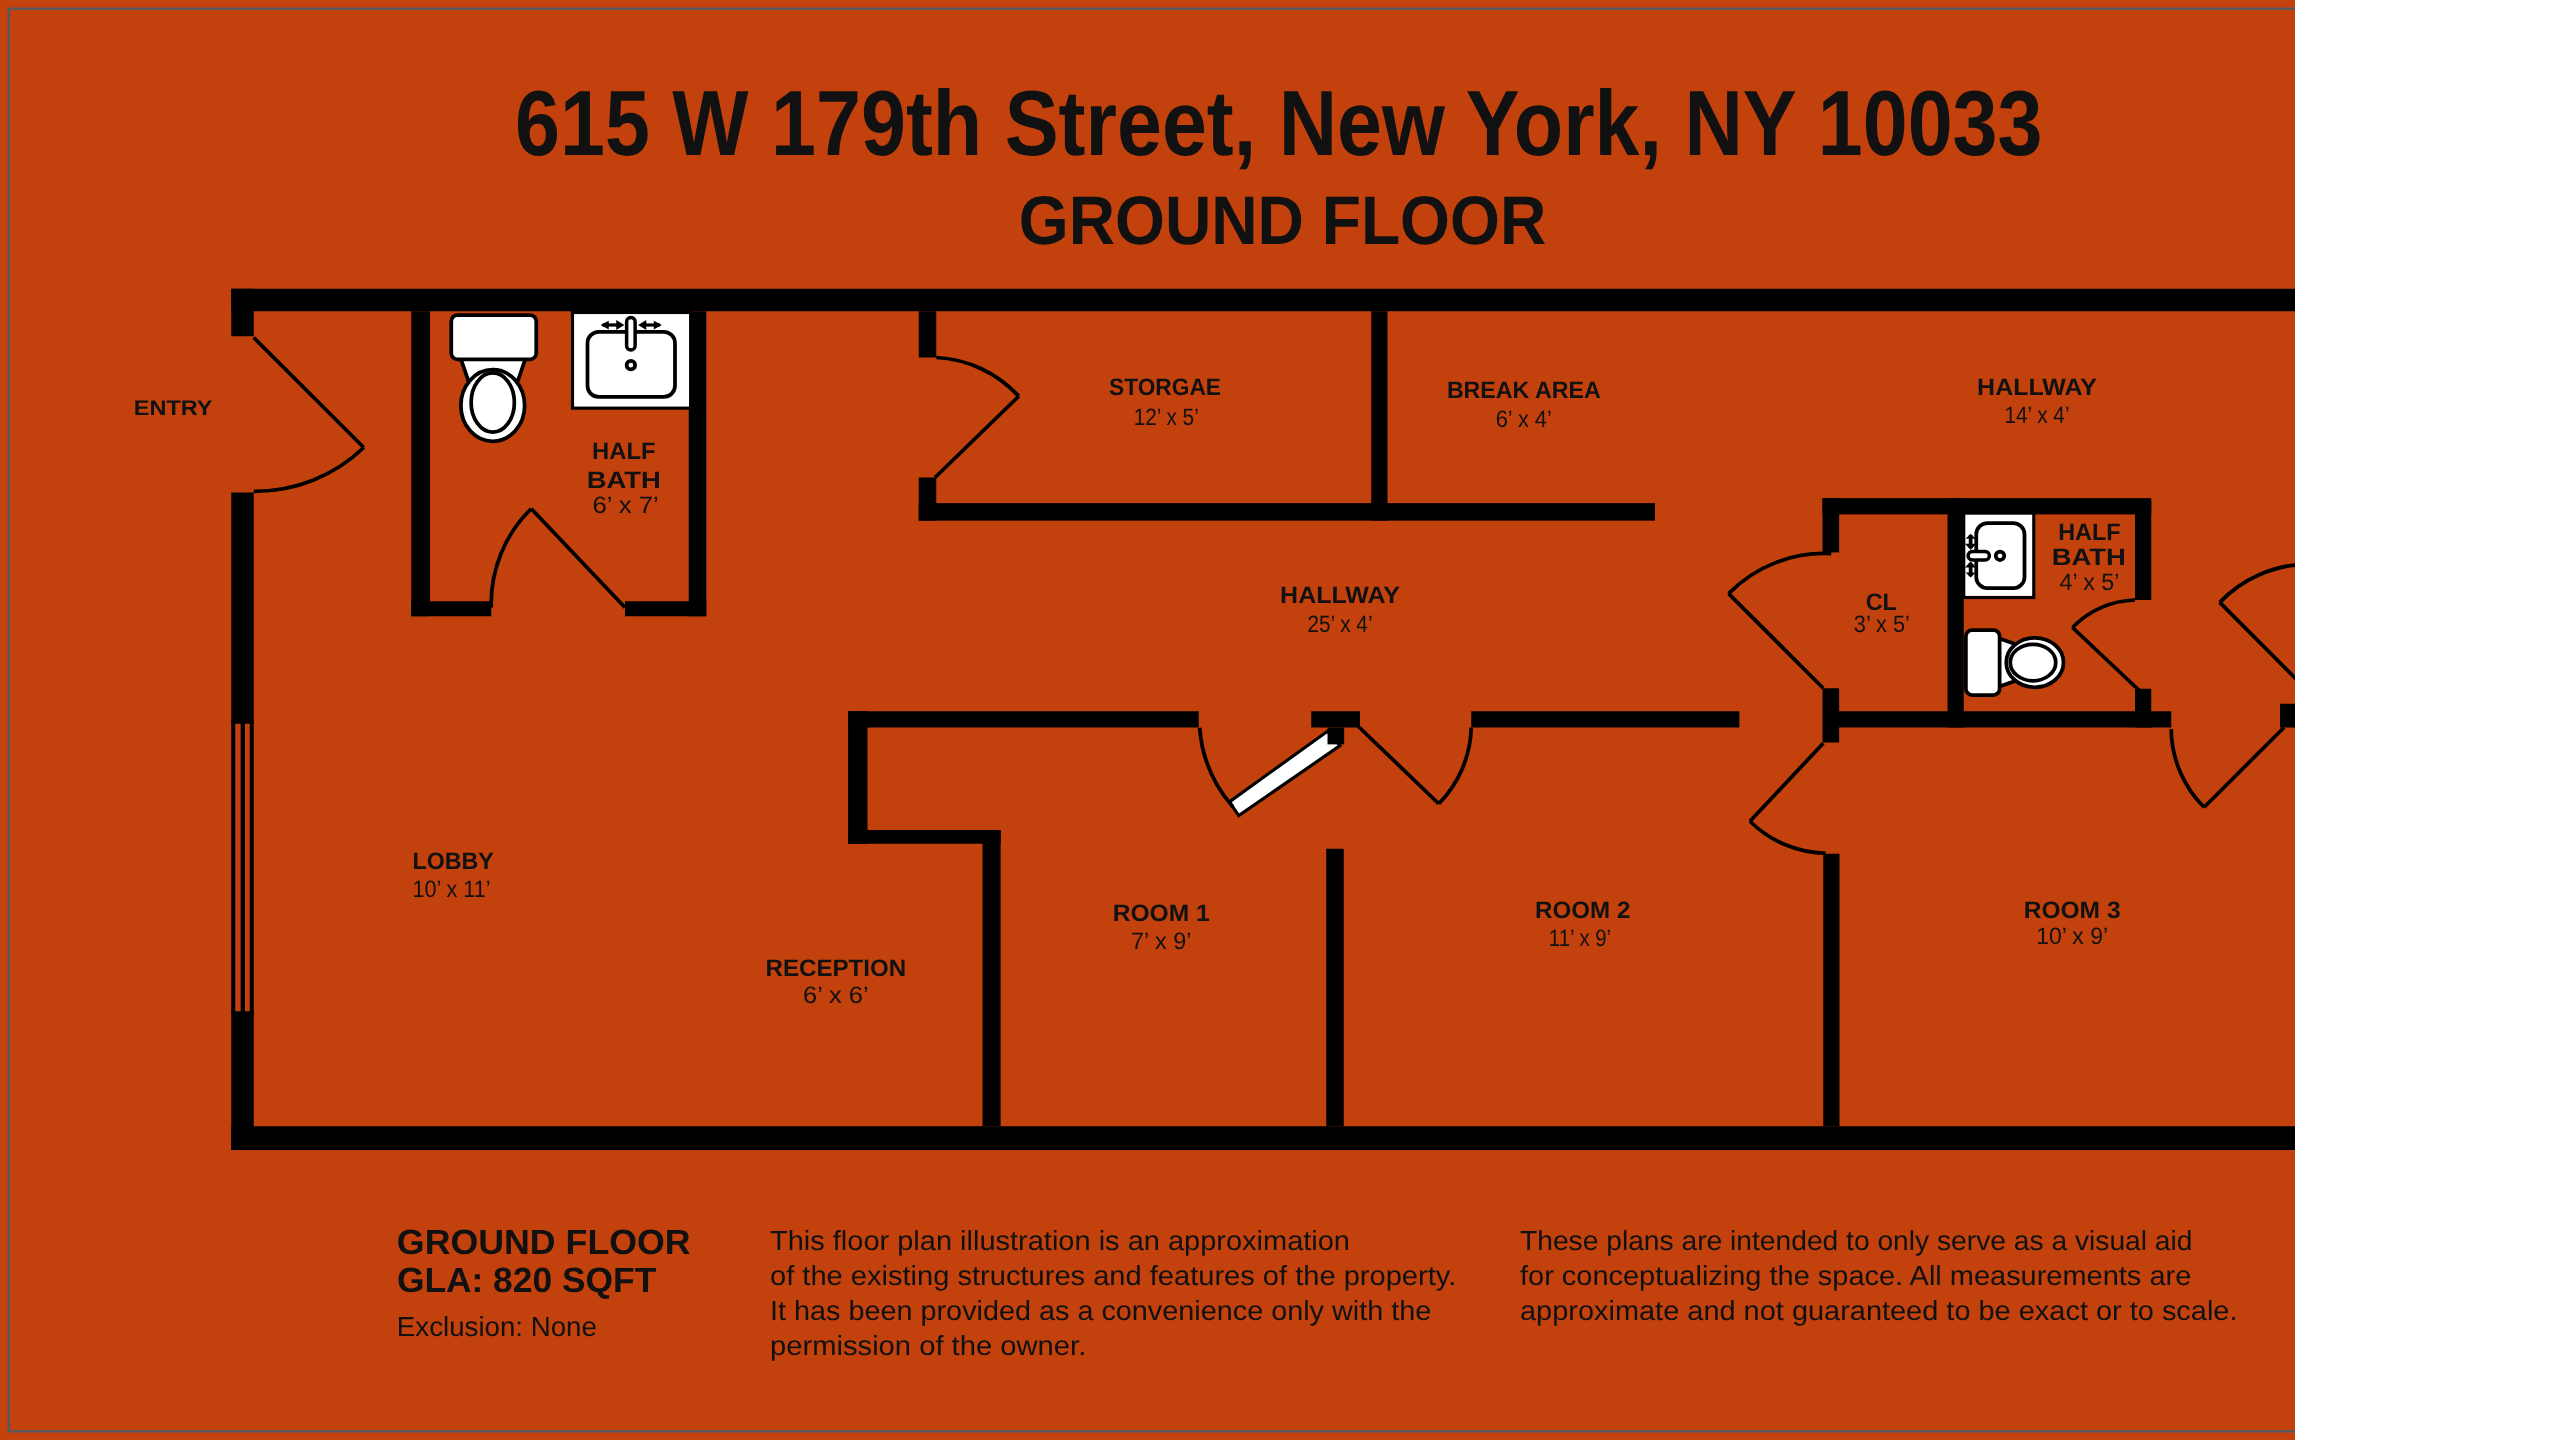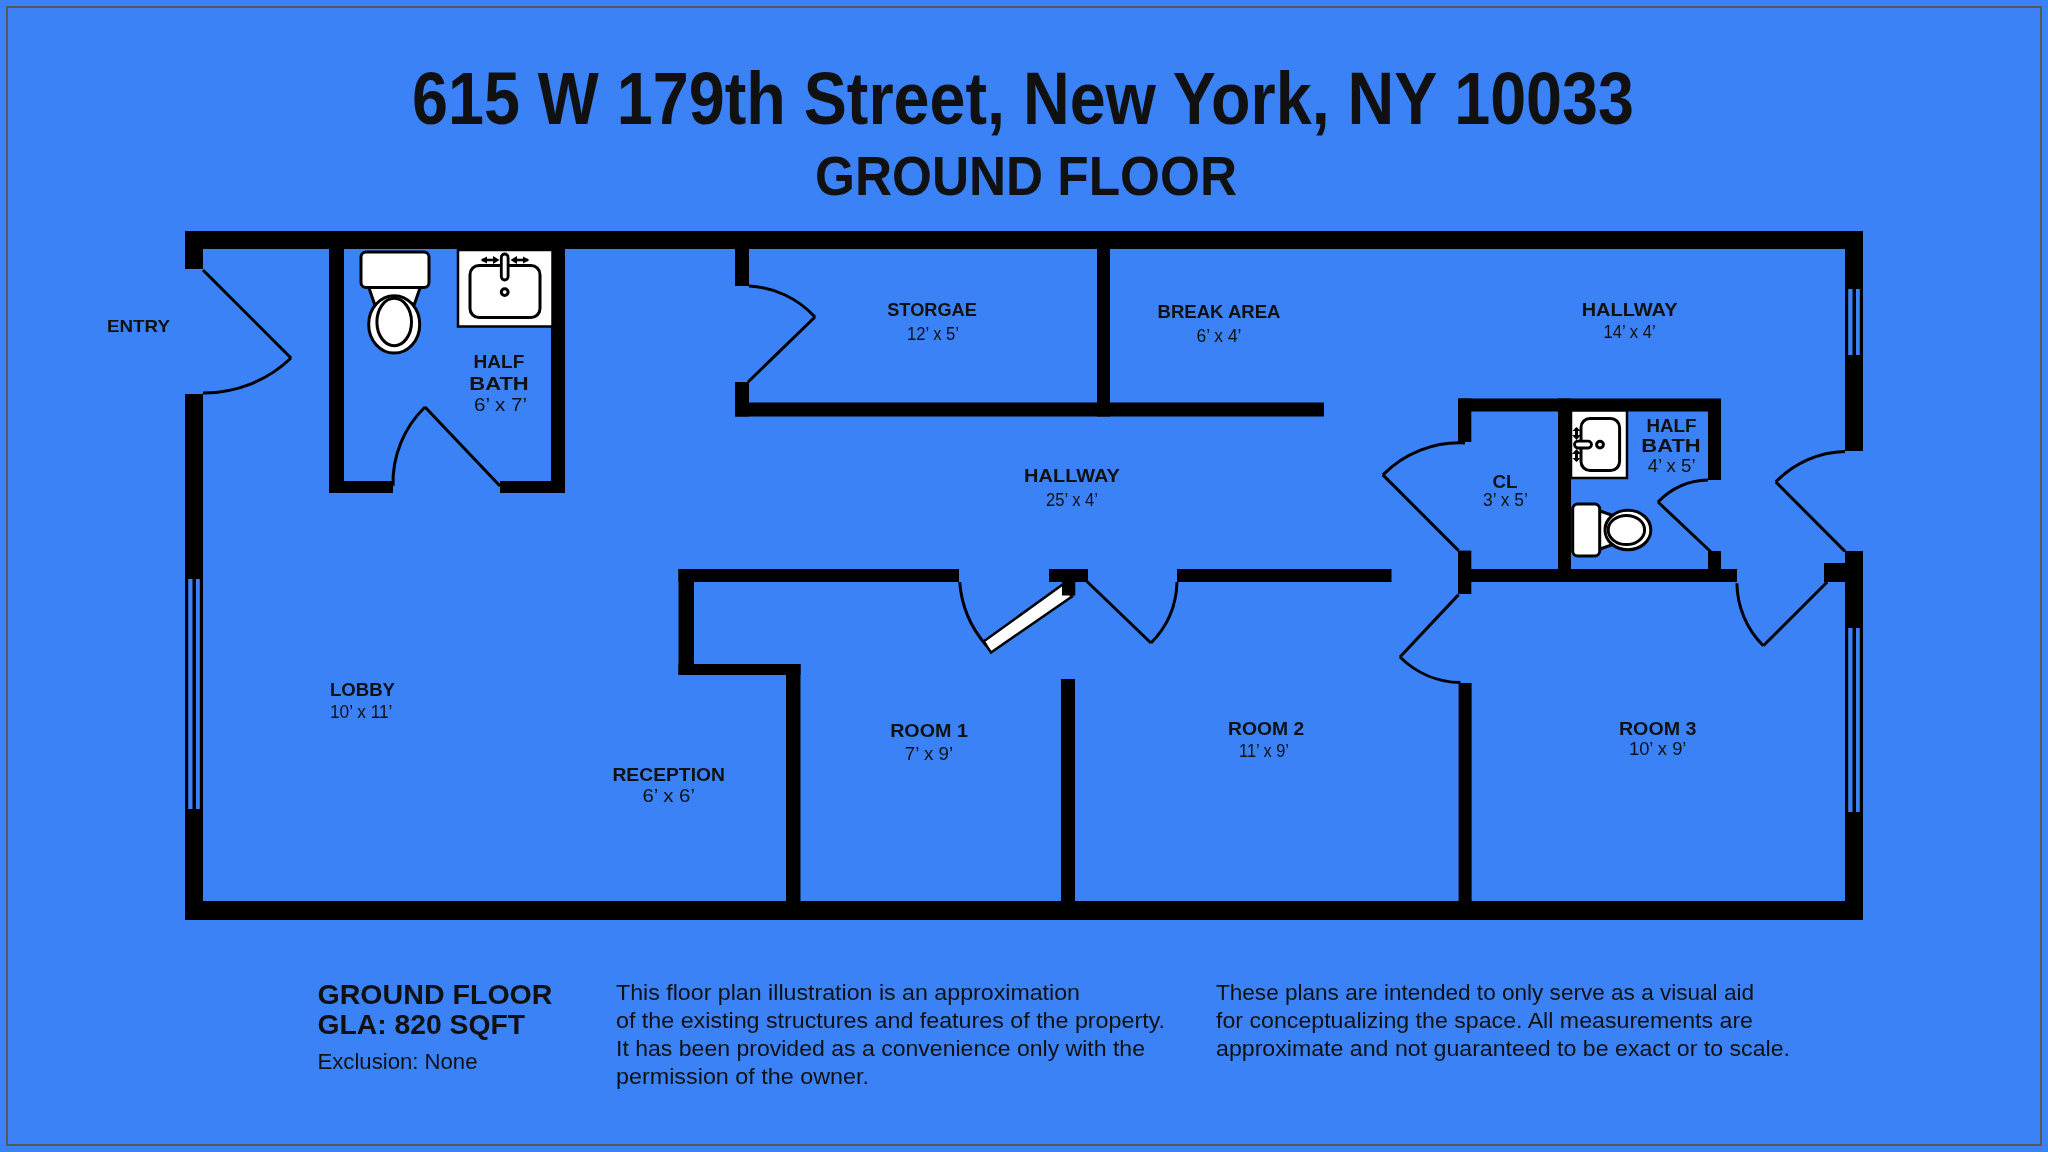--- a/index.html
+++ b/index.html
@@ -1,16 +1,16 @@
 <!DOCTYPE html>
 <html><head>
 <meta charset="utf-8">
 <style>
   html,body{margin:0;padding:0;background:#fff;}
-  #page{position:relative;width:2048px;height:1152px;background:#3b82f6;overflow:hidden;}
+  #page{position:relative;width:1836px;height:1152px;background:#c2410c;overflow:hidden;}
   svg{position:absolute;left:0;top:0;}
   text{font-family:"Liberation Sans", sans-serif;fill:#111111;}
   .rl{font-weight:bold;font-size:19px;}
   .rd{font-size:19px;}
 </style>
 </head>
 <body>
 <div id="page">
 <svg width="2048" height="1152" viewBox="0 0 2048 1152">
 

